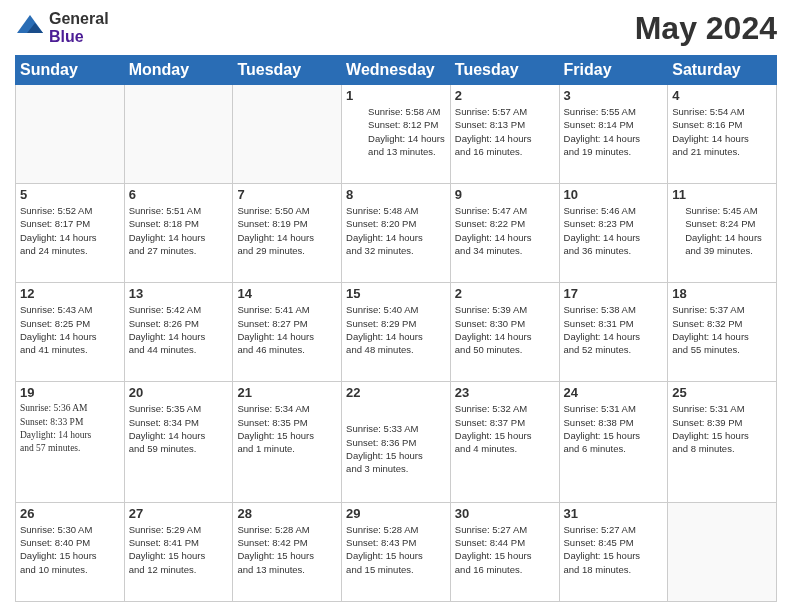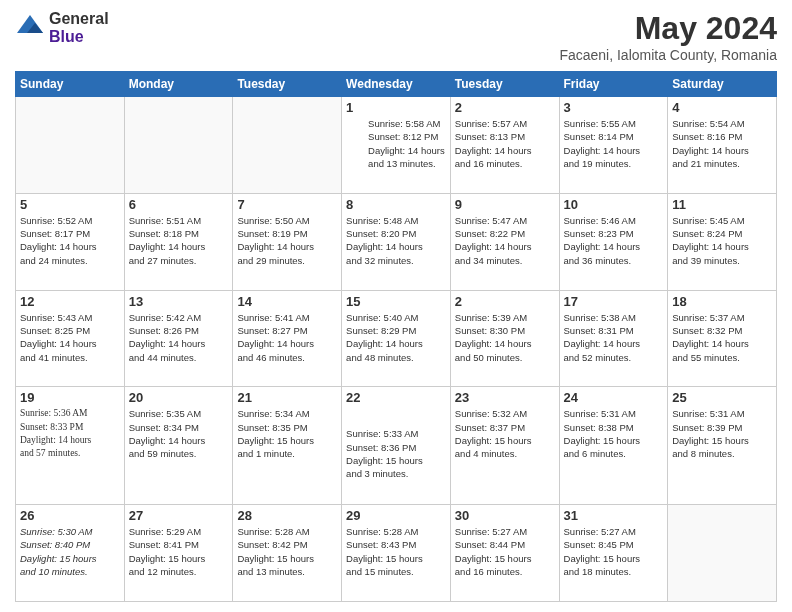--- a/index.html
+++ b/index.html
@@ -41,42 +41,42 @@
     .logo-blue {
       font-size: 16px;
       font-weight: bold;
       color: #4c1d95;
     }
     .logo-icon {
       width: 30px;
       height: 30px;
     }
     .title-block {
-      text-align: right;
+      text-align: center;
     }
     .main-title {
       font-size: 32px;
       font-weight: bold;
       color: #333;
     }
     .subtitle {
       font-size: 14px;
       color: #555;
     }
     .calendar {
       flex: 1;
       border: 1px solid #ccc;
       border-collapse: collapse;
       width: 100%;
       table-layout: fixed;
     }
     .calendar th {
       background: #2a6db5;
       color: #fff;
-      font-size: 12px;
+      font-size: 16px;
       padding: 5px 4px;
       text-align: left;
       border: 1px solid #2a6db5;
     }
     .calendar td {
       border: 1px solid #ccc;
       vertical-align: top;
       padding: 3px 4px;
       font-size: 9.5px;
       color: #333;
@@ -109,21 +109,20 @@
         <polygon points="15,2 28,20 2,20" fill="#2a6db5"></polygon>
         <polygon points="20,10 28,20 12,20" fill="#1a4d8a"></polygon>
       </svg>
       <div class="logo-text">
         <span class="logo-general">General</span>
         <span class="logo-blue">Blue</span>
       </div>
     </div>
     <div class="title-block">
       <div class="main-title">May 2024</div>
-      <div class="subtitle">Facaeni, Ialomita County, Romania</div>
     </div>
   </div>
 
   <table class="calendar">
     <thead>
       <tr>
         <th>Sunday</th>
         <th>Monday</th>
         <th>Tuesday</th>
         <th>Wednesday</th>
@@ -204,21 +203,21 @@
           </td>
           <td>
             <span class="day-number">10</span>
             <div class="day-info" style="white-space: pre-line;">Sunrise: 5:46 AM
 Sunset: 8:23 PM
 Daylight: 14 hours
 and 36 minutes.</div>
           </td>
           <td>
             <span class="day-number">11</span>
-            <div class="day-info" style="white-space: pre-line;">Sunrise: 5:45 AM
+            <div class="day-info" style="white-space: pre-line; margin-left: 13px;">Sunrise: 5:45 AM
 Sunset: 8:24 PM
 Daylight: 14 hours
 and 39 minutes.</div>
           </td>
         </tr>
         <tr>
           <td>
             <span class="day-number">12</span>
             <div class="day-info" style="white-space: pre-line;">Sunrise: 5:43 AM
 Sunset: 8:25 PM
@@ -315,21 +314,21 @@
             <span class="day-number">25</span>
             <div class="day-info" style="white-space: pre-line;">Sunrise: 5:31 AM
 Sunset: 8:39 PM
 Daylight: 15 hours
 and 8 minutes.</div>
           </td>
         </tr>
         <tr>
           <td>
             <span class="day-number">26</span>
-            <div class="day-info" style="white-space: pre-line; font-style: italic;">Sunrise: 5:30 AM
+            <div class="day-info" style="white-space: pre-line;">Sunrise: 5:30 AM
 Sunset: 8:40 PM
 Daylight: 15 hours
 and 10 minutes.</div>
           </td>
           <td>
             <span class="day-number">27</span>
             <div class="day-info" style="white-space: pre-line;">Sunrise: 5:29 AM
 Sunset: 8:41 PM
 Daylight: 15 hours
 and 12 minutes.</div>

